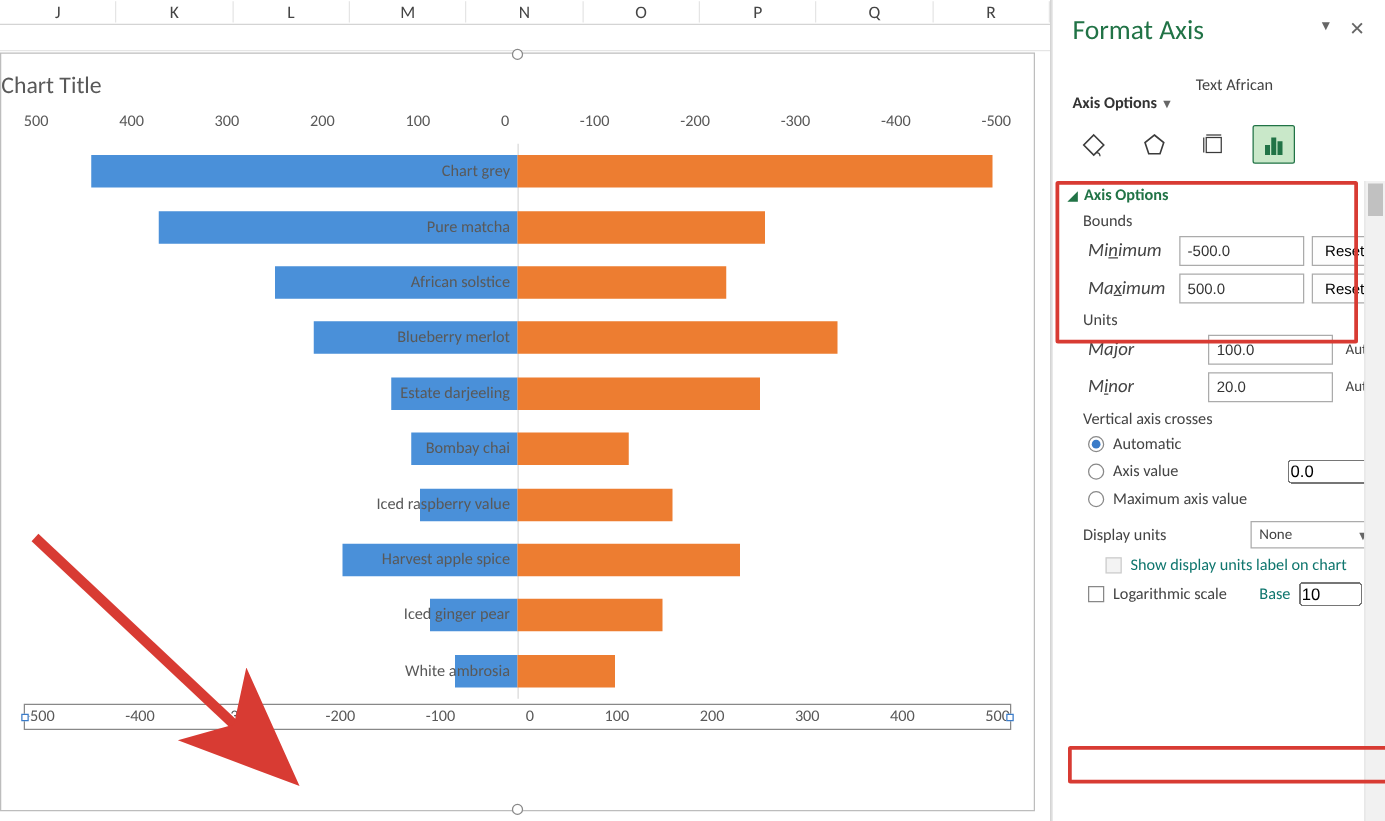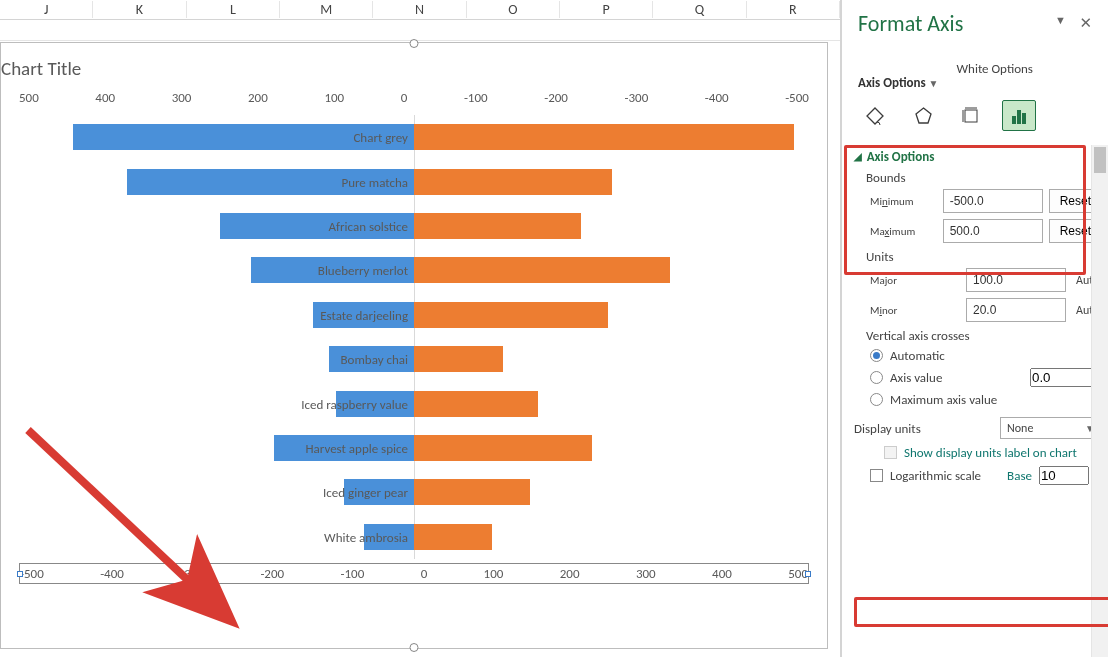--- a/index.html
+++ b/index.html
@@ -40,21 +40,21 @@
   .tabs-row .chev { font-size:10px; color:#666;}
   .icon-row { padding: 2px 16px 14px; display:flex; gap:14px; align-items:center;}
   .icon-btn { width:34px; height:31px; display:flex; align-items:center; justify-content:center; border-radius:2px;}
   .icon-btn.active { background:#c9e8c9; border:1px solid #217346;}
   .icon-btn svg { overflow:visible;}
   .panel-body { flex:1; overflow-y:auto; padding: 2px 6px 10px 8px; position:relative;}
   .section-hdr { font-size:13px; font-weight:600; display:flex; align-items:center; gap:5px; margin:2px 0 6px 4px;}
   .section-hdr .tri { font-size:10px;}
   .sub-label { font-size:13px; color:#444; margin:5px 0 4px 16px;}
   .field-row { display:flex; align-items:center; margin:4px 0 6px 20px; gap:6px;}
-  .field-row .lbl { width:90px; font-size:11px; color:#444;}
+  .field-row .lbl { width:90px; font-size:15px; color:#444;font-style:italic;}
   .field-row .lbl .u { text-decoration:underline;}
   .field-row input.text { width:100px; height:24px; border:1px solid #ababab; padding:0 6px; font-size:12px; color:#333; background:#fff;}
   .btn { height:24px; padding:0 10px; border:1px solid #ababab; background:#fdfdfd; font-size:12px; cursor:pointer;}
   .auto-txt { font-size:12px; color:#444; padding-left:4px;}
   .radio-row { display:flex; align-items:center; gap:7px; margin:5px 0 5px 20px;}
   .radio { width:13px; height:13px; border:1px solid #888; border-radius:50%; display:inline-flex; align-items:center; justify-content:center; background:#fff;}
   .radio.checked::after{content:"";width:7px;height:7px;border-radius:50%;background:#3a7bc8;}
   .check-row { display:flex; align-items:center; gap:7px; margin:6px 0 6px 20px;}
   .checkbox { width:13px; height:13px; border:1px solid #888; background:#fff;}
   .checkbox.disabled { background:#f3f3f3; border-color:#ccc;}
@@ -183,21 +183,21 @@
 
   <div class="panel">
     <div class="panel-header">
       <div class="panel-title">Format Axis</div>
     </div>
     <span class="menu-v">▼</span>
     <span class="close-x">✕</span>
 
     <div class="tabs-row">
       <span class="tab active"><span>Axis Options</span> <span class="chev">▼</span></span>
-      <span class="tab">White Options</span>
+      <span class="tab">Text African</span>
     </div>
 
     <div class="icon-row">
       <span class="icon-btn">
         <svg width="20" height="20">
             <path d="M10 2 L18 10 L10 18 L2 10 Z" fill="none" stroke="#3b3b3b" stroke-width="1.3"></path>
             <path d="M12 16 q3 0 3 3" fill="none" stroke="#3b3b3b"></path>
           </svg>
       </span>
       <span class="icon-btn">
@@ -263,21 +263,21 @@
         <span class="radio"></span>
           <span>Axis valu<span class="u">e</span></span>
         <span style="flex:1"></span>
         <input class="text disabled" style="width: 72px;" value="0.0">
       </div>
       <div class="radio-row">
         <span class="radio"></span>
           <span><span class="u">M</span>aximum axis value</span>
       </div>
 
-      <div class="field-row" style="margin-left:4px; margin-top:10px;">
+      <div class="field-row" style="margin-left:16px; margin-top:10px;">
         <span style="flex:1;"><span class="u">D</span>isplay units</span>
         <span class="select">
             <span>None</span>
             <span class="ch">▼</span>
           </span>
       </div>
       <div class="check-row" style="margin-left:34px;">
         <span class="checkbox disabled"></span>
         <span class="disabled-txt"><span class="u">S</span>how display units label on chart</span>
       </div>

